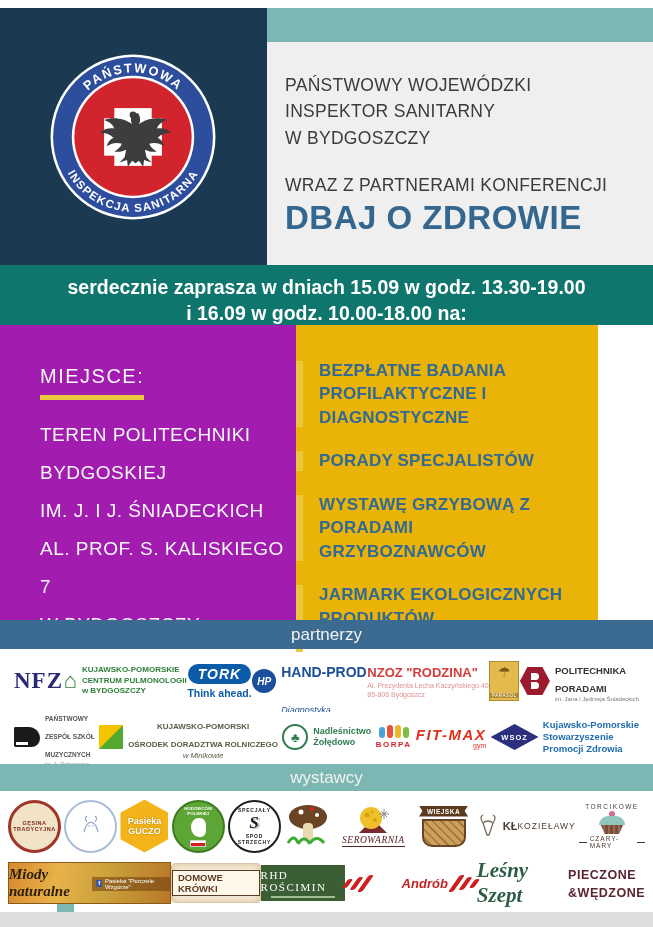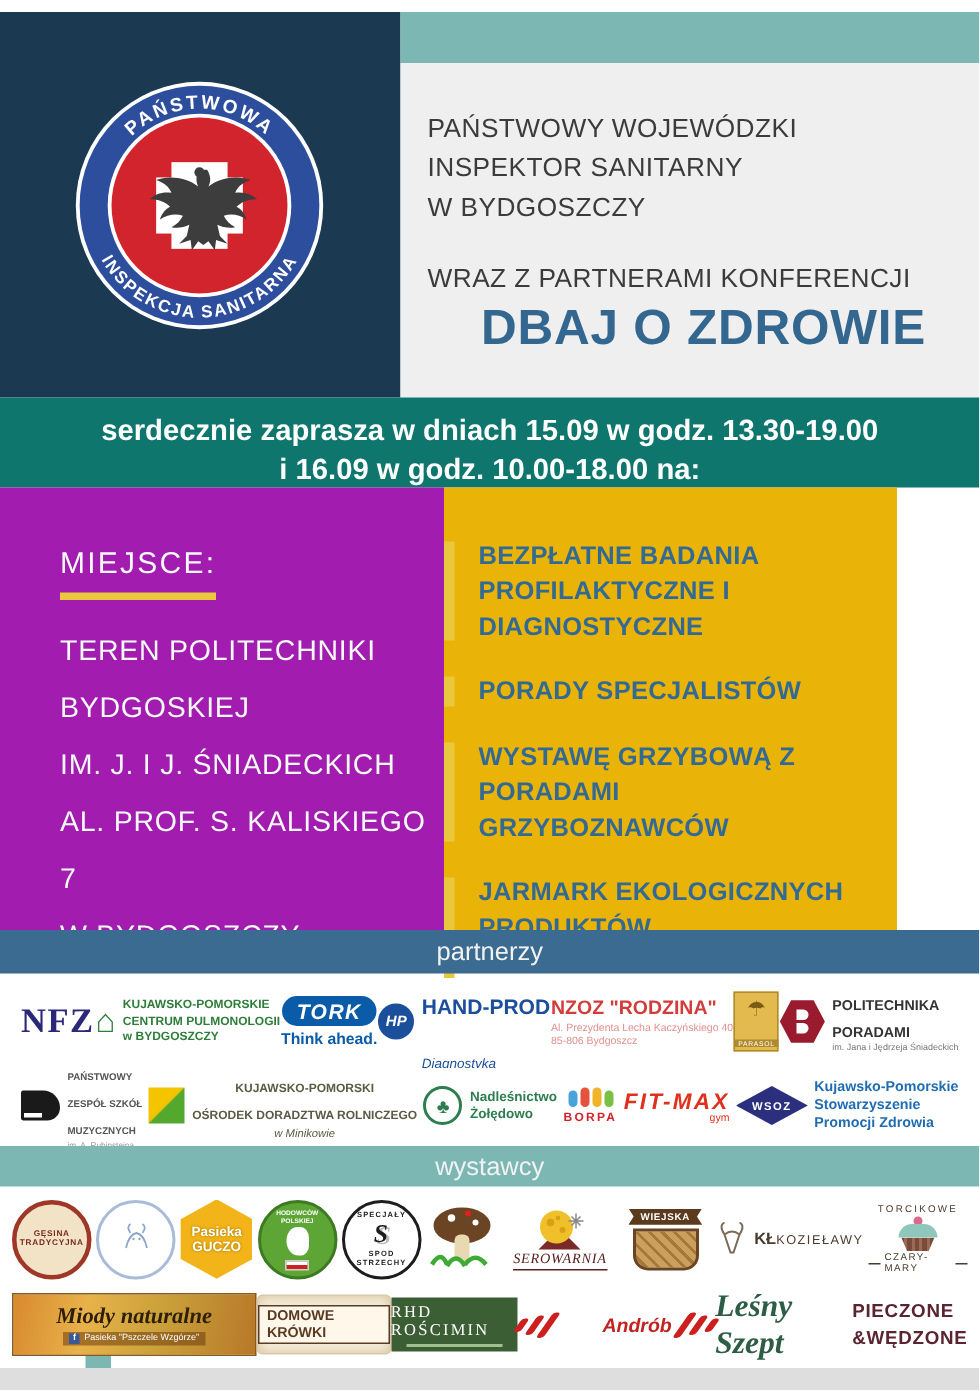--- a/index.html
+++ b/index.html
@@ -7,21 +7,21 @@
           font-family:"Liberation Sans",sans-serif;}
 
   
   .navy-panel{position:absolute;left:0;top:8px;width:267px;height:257px;background:#1c3952;}
   .seal{position:absolute;left:48px;top:44px;width:170px;height:170px;}
   .teal-strip{position:absolute;left:267px;top:8px;right:0;height:34px;background:#7cb7b3;}
   .head-panel{position:absolute;left:267px;top:42px;right:0;height:223px;background:#efefef;
               padding:30px 0 0 18px;box-sizing:border-box;}
   .org{font-size:17.5px;color:#3b3b3b;line-height:1.5;white-space:pre-line;letter-spacing:.3px;}
   .sub{font-size:17.5px;color:#3b3b3b;margin-top:24px;letter-spacing:.3px;}
-  .title{font-size:33px;font-weight:bold;color:#34678f;letter-spacing:.5px;margin-top:3px;text-align:center;}
+  .title{font-size:33px;font-weight:bold;color:#34678f;letter-spacing:.5px;margin-top:3px;}
 
   
   .invite{position:absolute;left:0;top:265px;width:653px;height:60px;background:#0f766e;
           color:#fff;font-weight:bold;font-size:19.5px;text-align:center;line-height:1.35;
           white-space:pre-line;padding-top:9px;box-sizing:border-box;}
 
   
   .venue{position:absolute;left:0;top:325px;width:296px;height:295px;background:#a21caf;
          padding:40px 0 0 40px;box-sizing:border-box;color:#f4f8f7;}
   .v-label{font-size:20px;letter-spacing:1.5px;}
@@ -126,21 +126,21 @@
   .czary-top{font-size:6.5px;letter-spacing:1.5px;}
   .cupcake{display:flex;flex-direction:column;align-items:center;margin:1px 0;}
   .cherry{width:6px;height:6px;border-radius:50%;background:#d96a8a;}
   .frost{width:26px;height:9px;background:#8fc7bd;border-radius:9px 9px 0 0;margin-top:-1px;}
   .cup{width:24px;height:9px;background:repeating-linear-gradient(90deg,#7a4a3a 0 3px,#9a6a52 3px 5px);
        clip-path:polygon(4% 0,96% 0,80% 100%,20% 100%);}
   .czary-sub{font-size:6.5px;letter-spacing:1px;display:flex;align-items:center;gap:3px;}
   .czary-sub i{display:block;width:9px;height:1px;background:#4a3c30;}
 
   .miody{width:180px;height:40px;background:linear-gradient(100deg,#d88a2e,#e8b24a 30%,#caa13a 60%,#b87828);
-         border:1px solid #8a5a18;display:flex;flex-direction:column;align-items:center;justify-content:center;}
+         border:1px solid #8a5a18;display:flex;align-items:center;justify-content:center;}
   .miody-t{font-family:"Liberation Serif",serif;font-style:italic;font-weight:bold;font-size:15px;color:#2e2008;}
   .miody-s{font-size:6px;color:#fff;background:rgba(110,60,15,.55);padding:1px 4px;display:flex;align-items:center;gap:3px;margin-top:1px;}
   .fb-icon{width:7px;height:7px;background:#3b5998;color:#fff;font-size:6px;line-height:7px;text-align:center;font-weight:bold;display:block;}
   .krowki{width:98px;height:38px;background:#f4ecd9;border:1px solid #d8c8a8;border-radius:4px;display:flex;
           align-items:center;justify-content:center;box-shadow:inset 0 0 8px #d8c09a;}
   .krowki-t{font-size:9.5px;font-weight:bold;color:#5a3a22;border:1px solid #5a3a22;padding:1px 5px;background:#fff8ea;}
   .rosc{width:94px;height:36px;background:#3c5e35;display:flex;flex-direction:column;align-items:center;justify-content:center;gap:3px;}
   .rosc-t{font-family:"Liberation Serif",serif;font-size:11px;color:#fff;letter-spacing:1.5px;}
   .rosc i{display:block;width:64px;height:2px;background:#9fc08f;}
   .androb{display:flex;align-items:center;gap:4px;}

